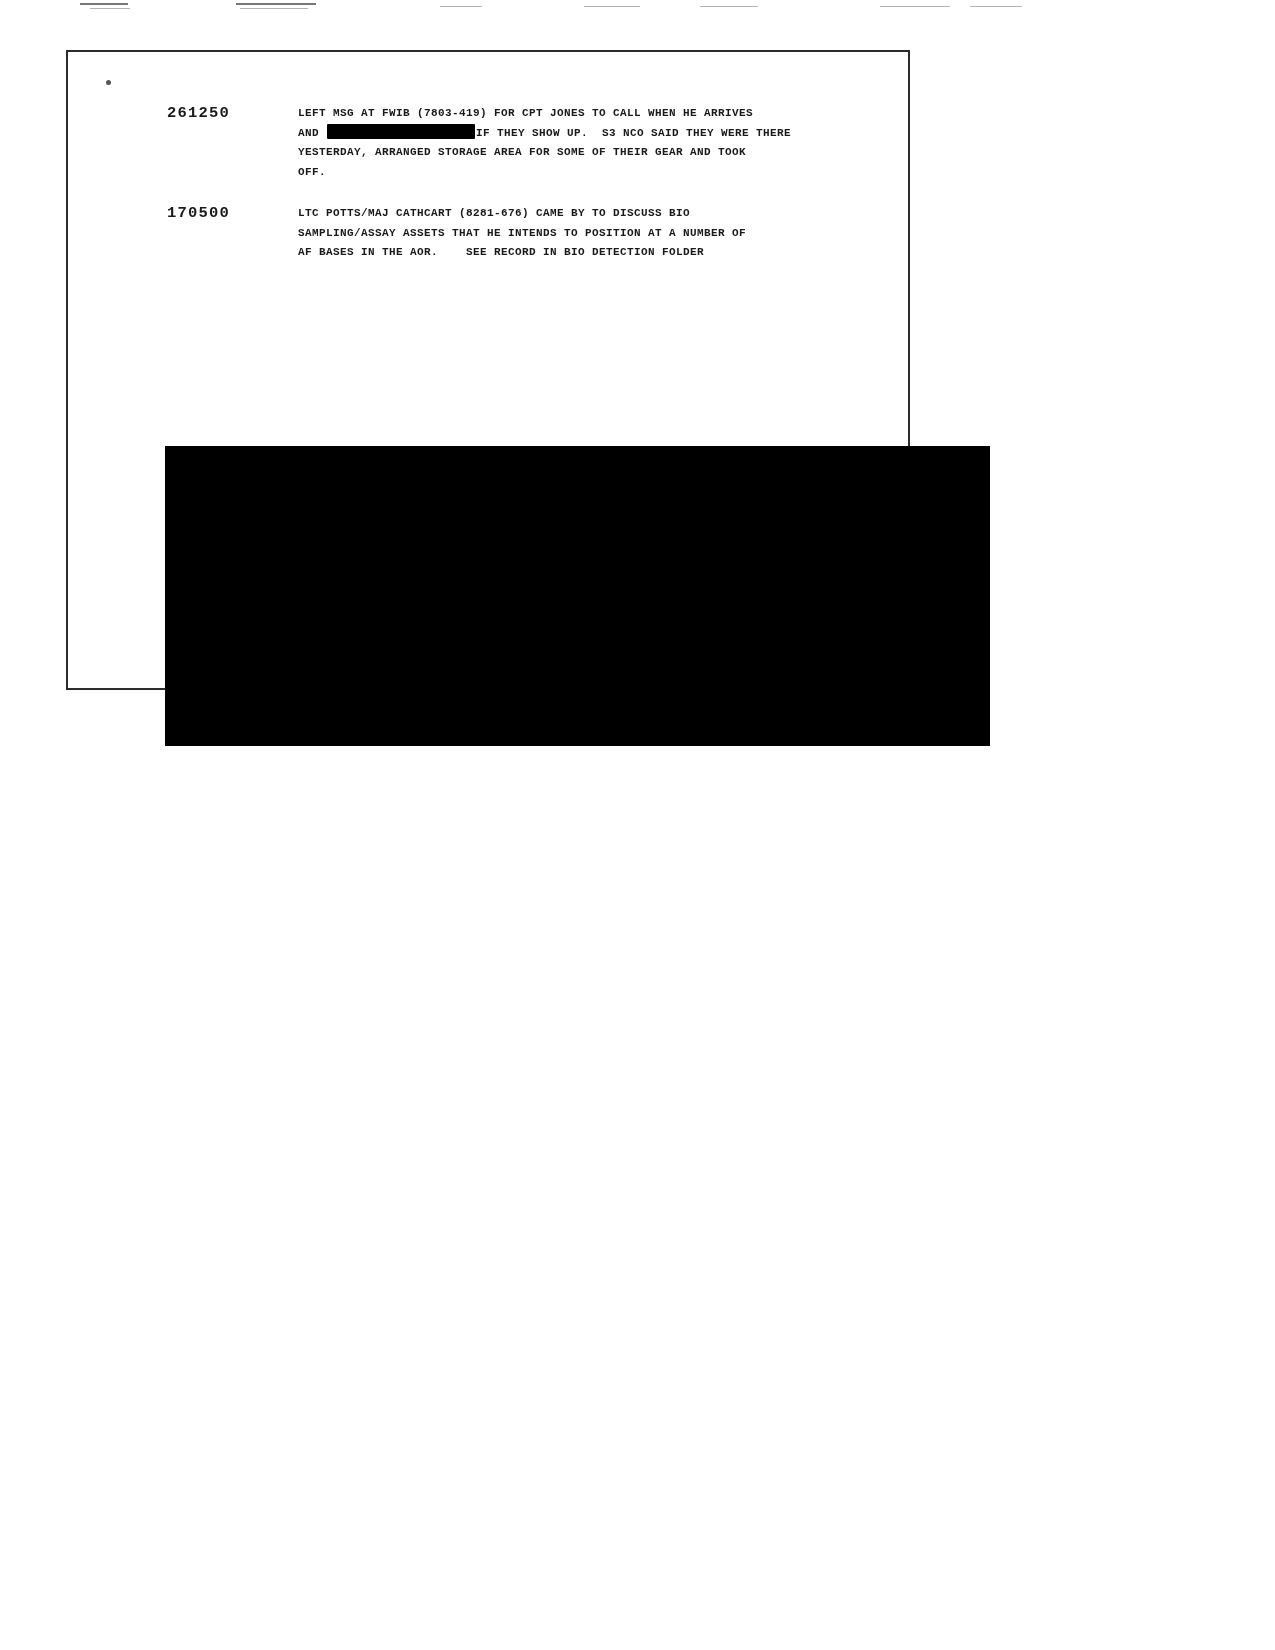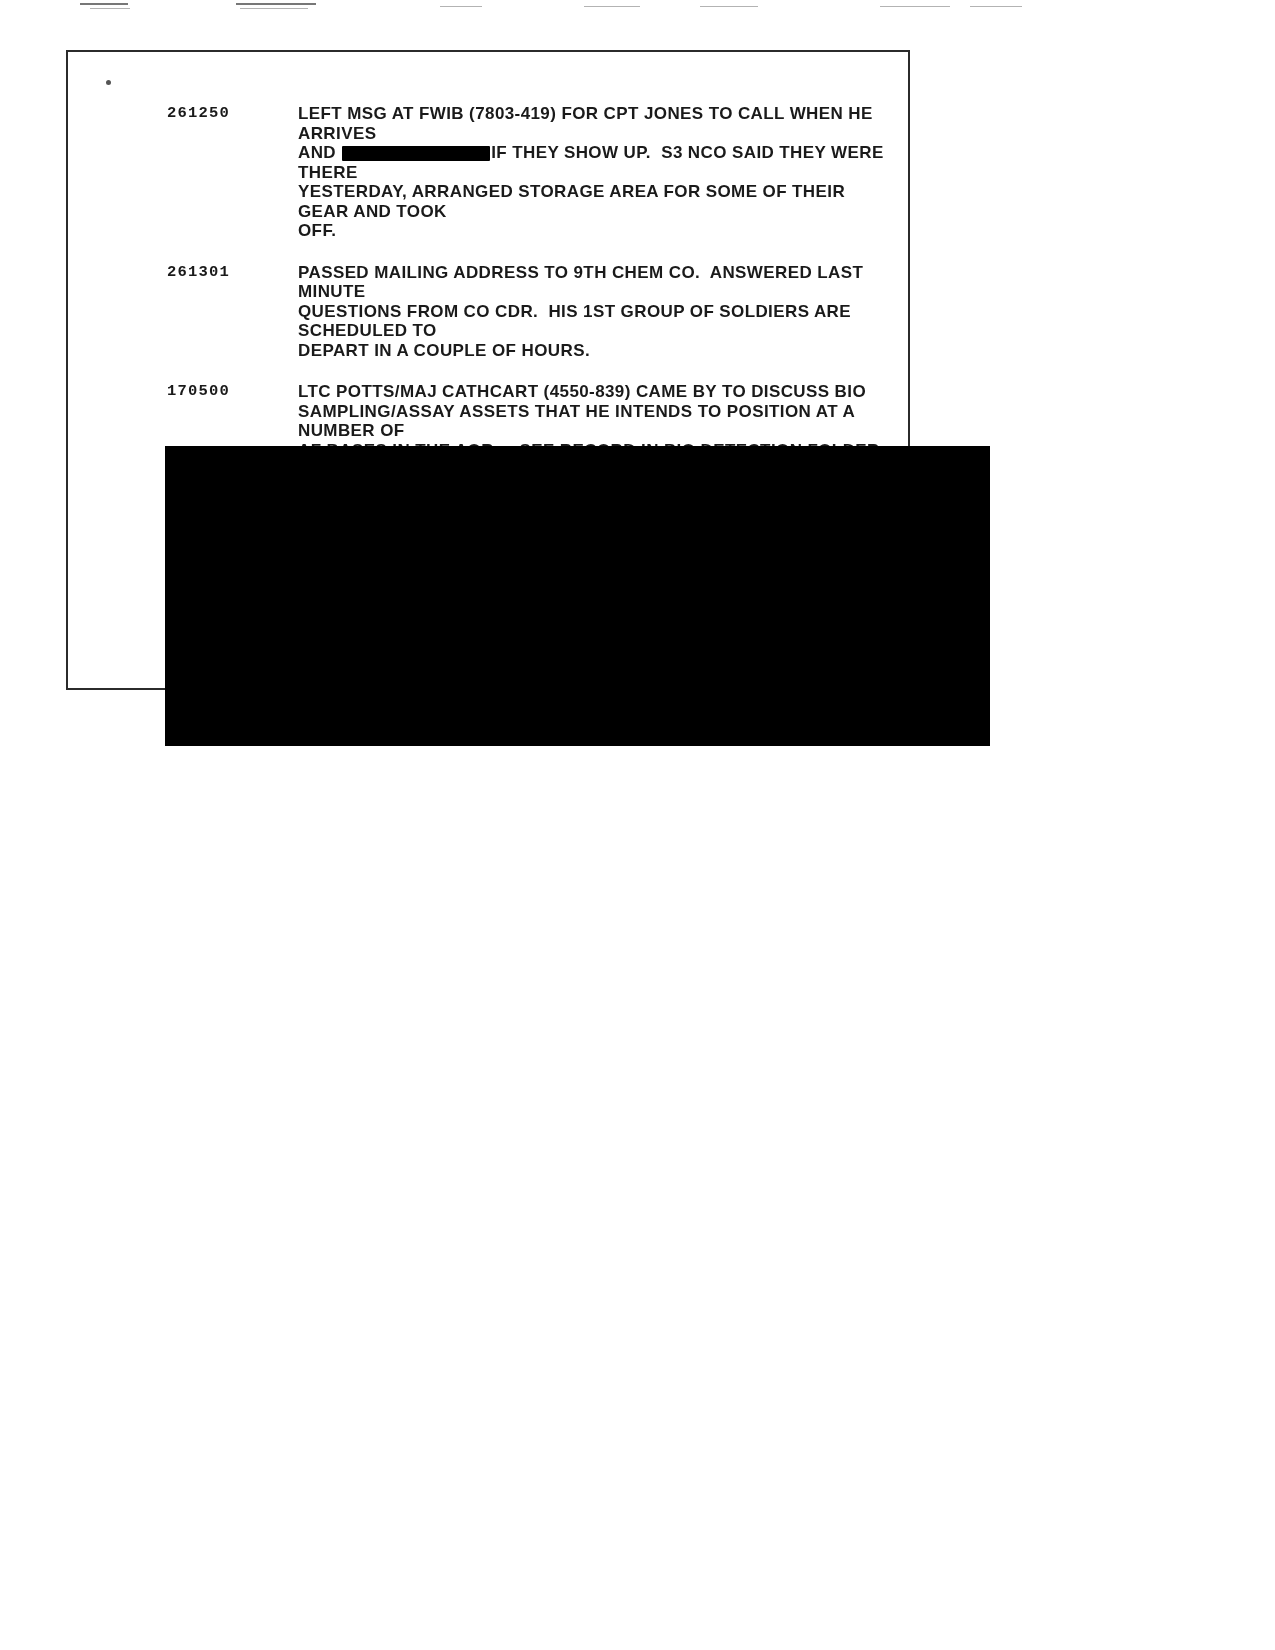--- a/index.html
+++ b/index.html
@@ -74,22 +74,22 @@
     font-weight: bold;
     letter-spacing: 1.2px;
     color: #1a1a1a;
     white-space: nowrap;
     text-align: right;
     padding-right: 0;
   }
   .entry-cell {
     padding-left: 68px !important;
     padding-right: 10px !important;
-    font-family: Liberation Sans, sans-serif;
-    font-size: 17px;
+    font-family: Liberation Mono, monospace;
+    font-size: 11px;
     font-weight: bold;
     letter-spacing: 0.4px;
     line-height: 19.5px;
     color: #1a1a1a;
     white-space: pre-wrap;
     word-break: break-word;
     margin-top: 17px;
   }
 
   
@@ -135,28 +135,22 @@
   <table class="log-table">
     <tbody>
       <tr class="log-row">
         <td class="time-cell">261250</td>
         <td class="entry-cell"><span>LEFT MSG AT FWIB (7803-419) FOR CPT JONES TO CALL WHEN HE ARRIVES
 AND </span><span class="redaction-inline"></span><span>IF THEY SHOW UP.  S3 NCO SAID THEY WERE THERE
 YESTERDAY, ARRANGED STORAGE AREA FOR SOME OF THEIR GEAR AND TOOK
 OFF.</span></td>
       </tr>
       <tr class="log-row">
-        <td class="time-cell">261301</td>
-        <td class="entry-cell">PASSED MAILING ADDRESS TO 9TH CHEM CO.  ANSWERED LAST MINUTE
-QUESTIONS FROM CO CDR.  HIS 1ST GROUP OF SOLDIERS ARE SCHEDULED TO
-DEPART IN A COUPLE OF HOURS.</td>
-      </tr>
-      <tr class="log-row">
         <td class="time-cell">170500</td>
-        <td class="entry-cell">LTC POTTS/MAJ CATHCART (4550-839) CAME BY TO DISCUSS BIO
+        <td class="entry-cell">LTC POTTS/MAJ CATHCART (8281-676) CAME BY TO DISCUSS BIO
 SAMPLING/ASSAY ASSETS THAT HE INTENDS TO POSITION AT A NUMBER OF
 AF BASES IN THE AOR.    SEE RECORD IN BIO DETECTION FOLDER</td>
       </tr>
     </tbody>
   </table>
 
 </div>
 
 <div class="redaction-block"></div>
 

